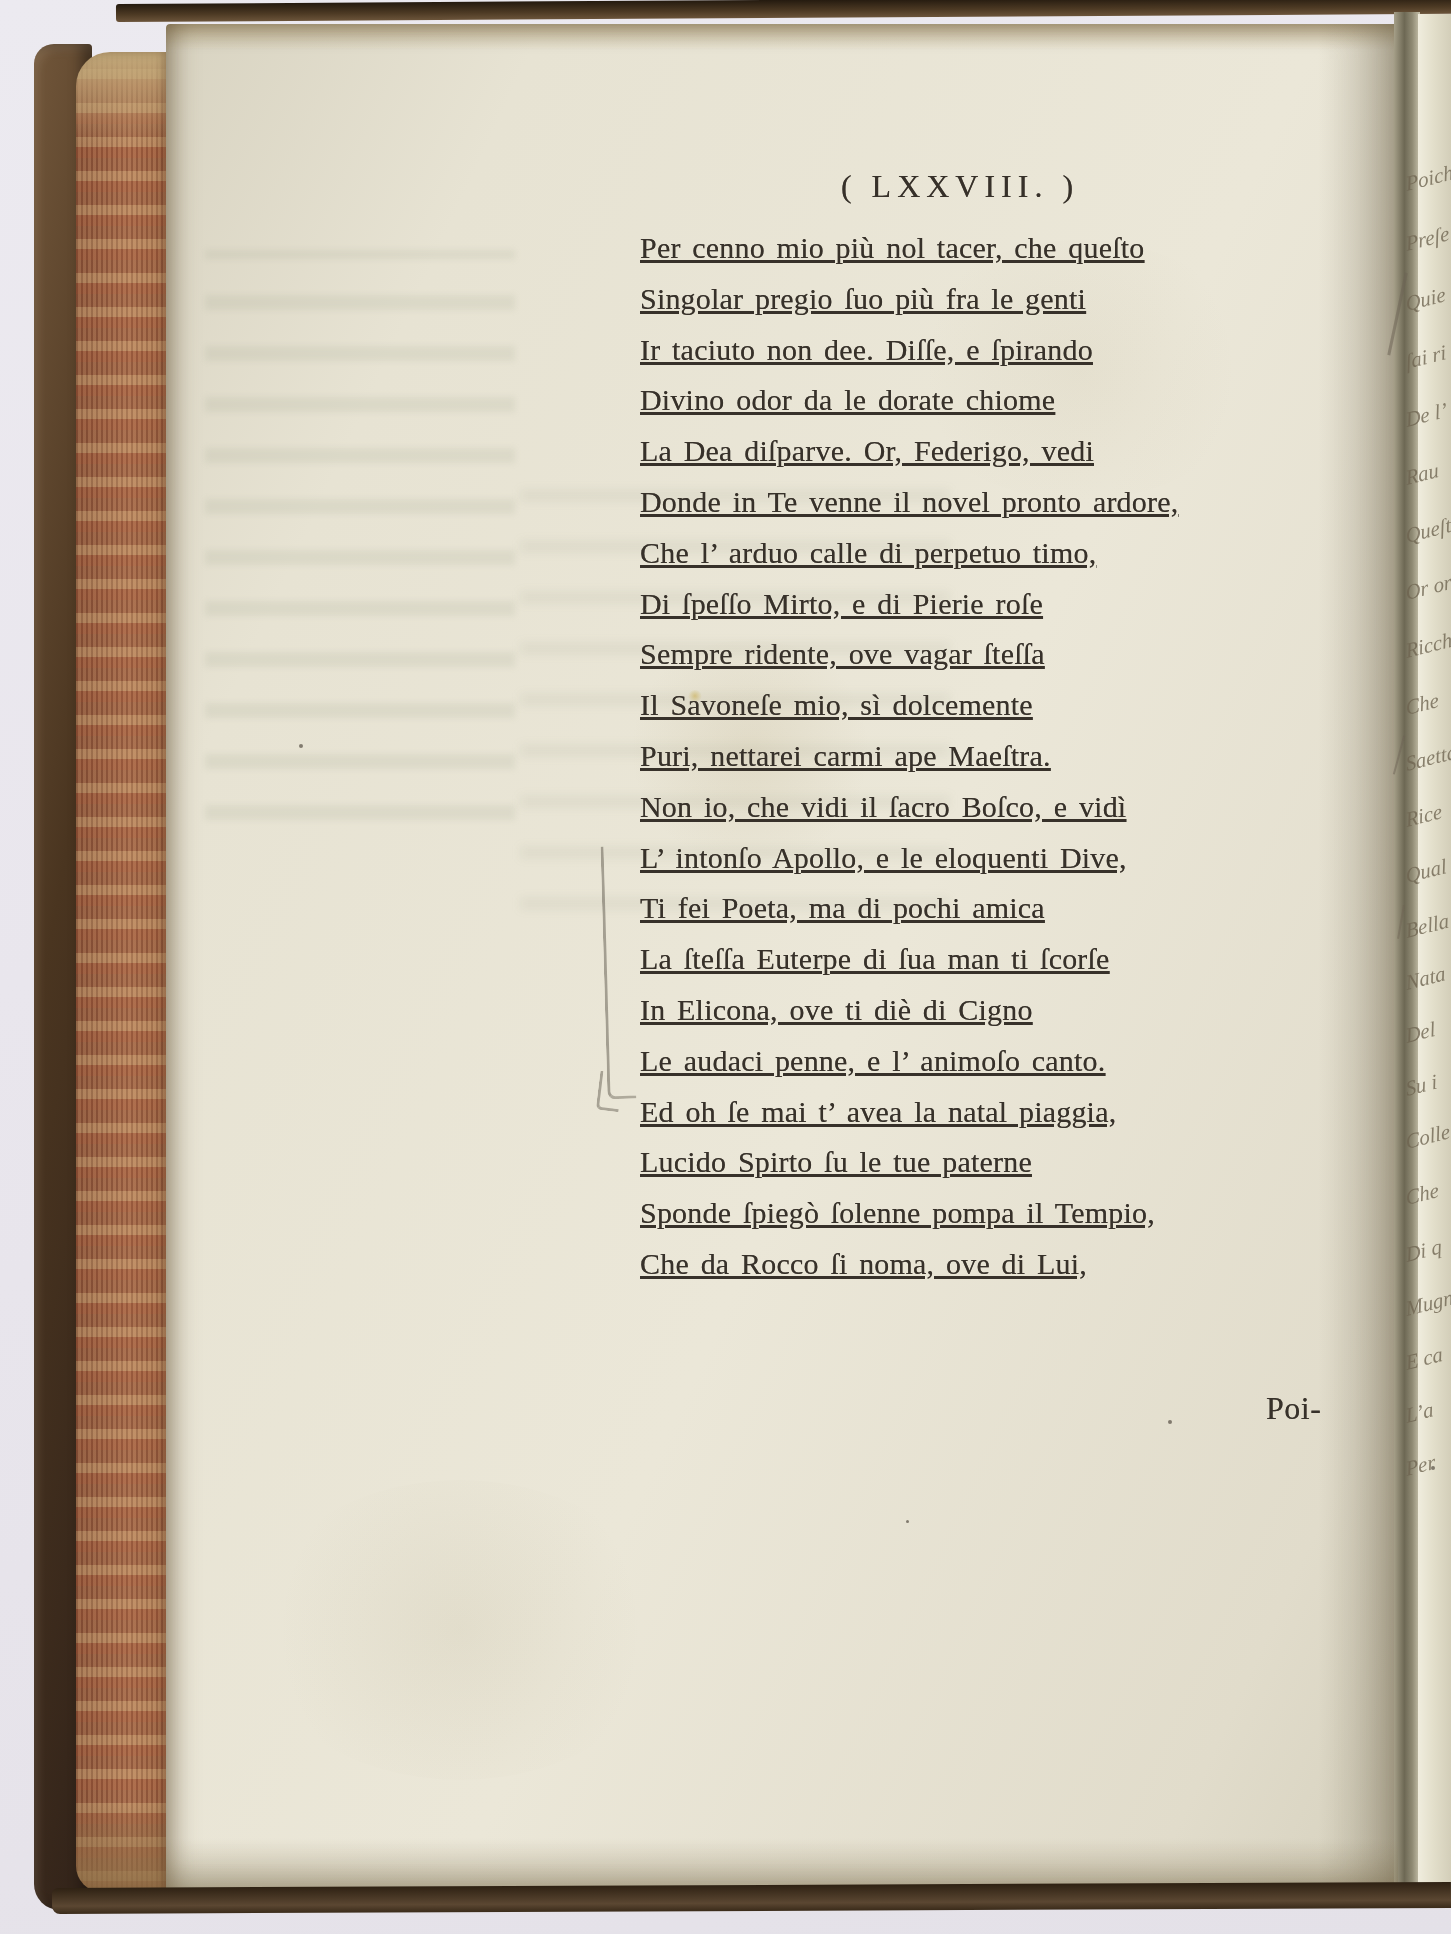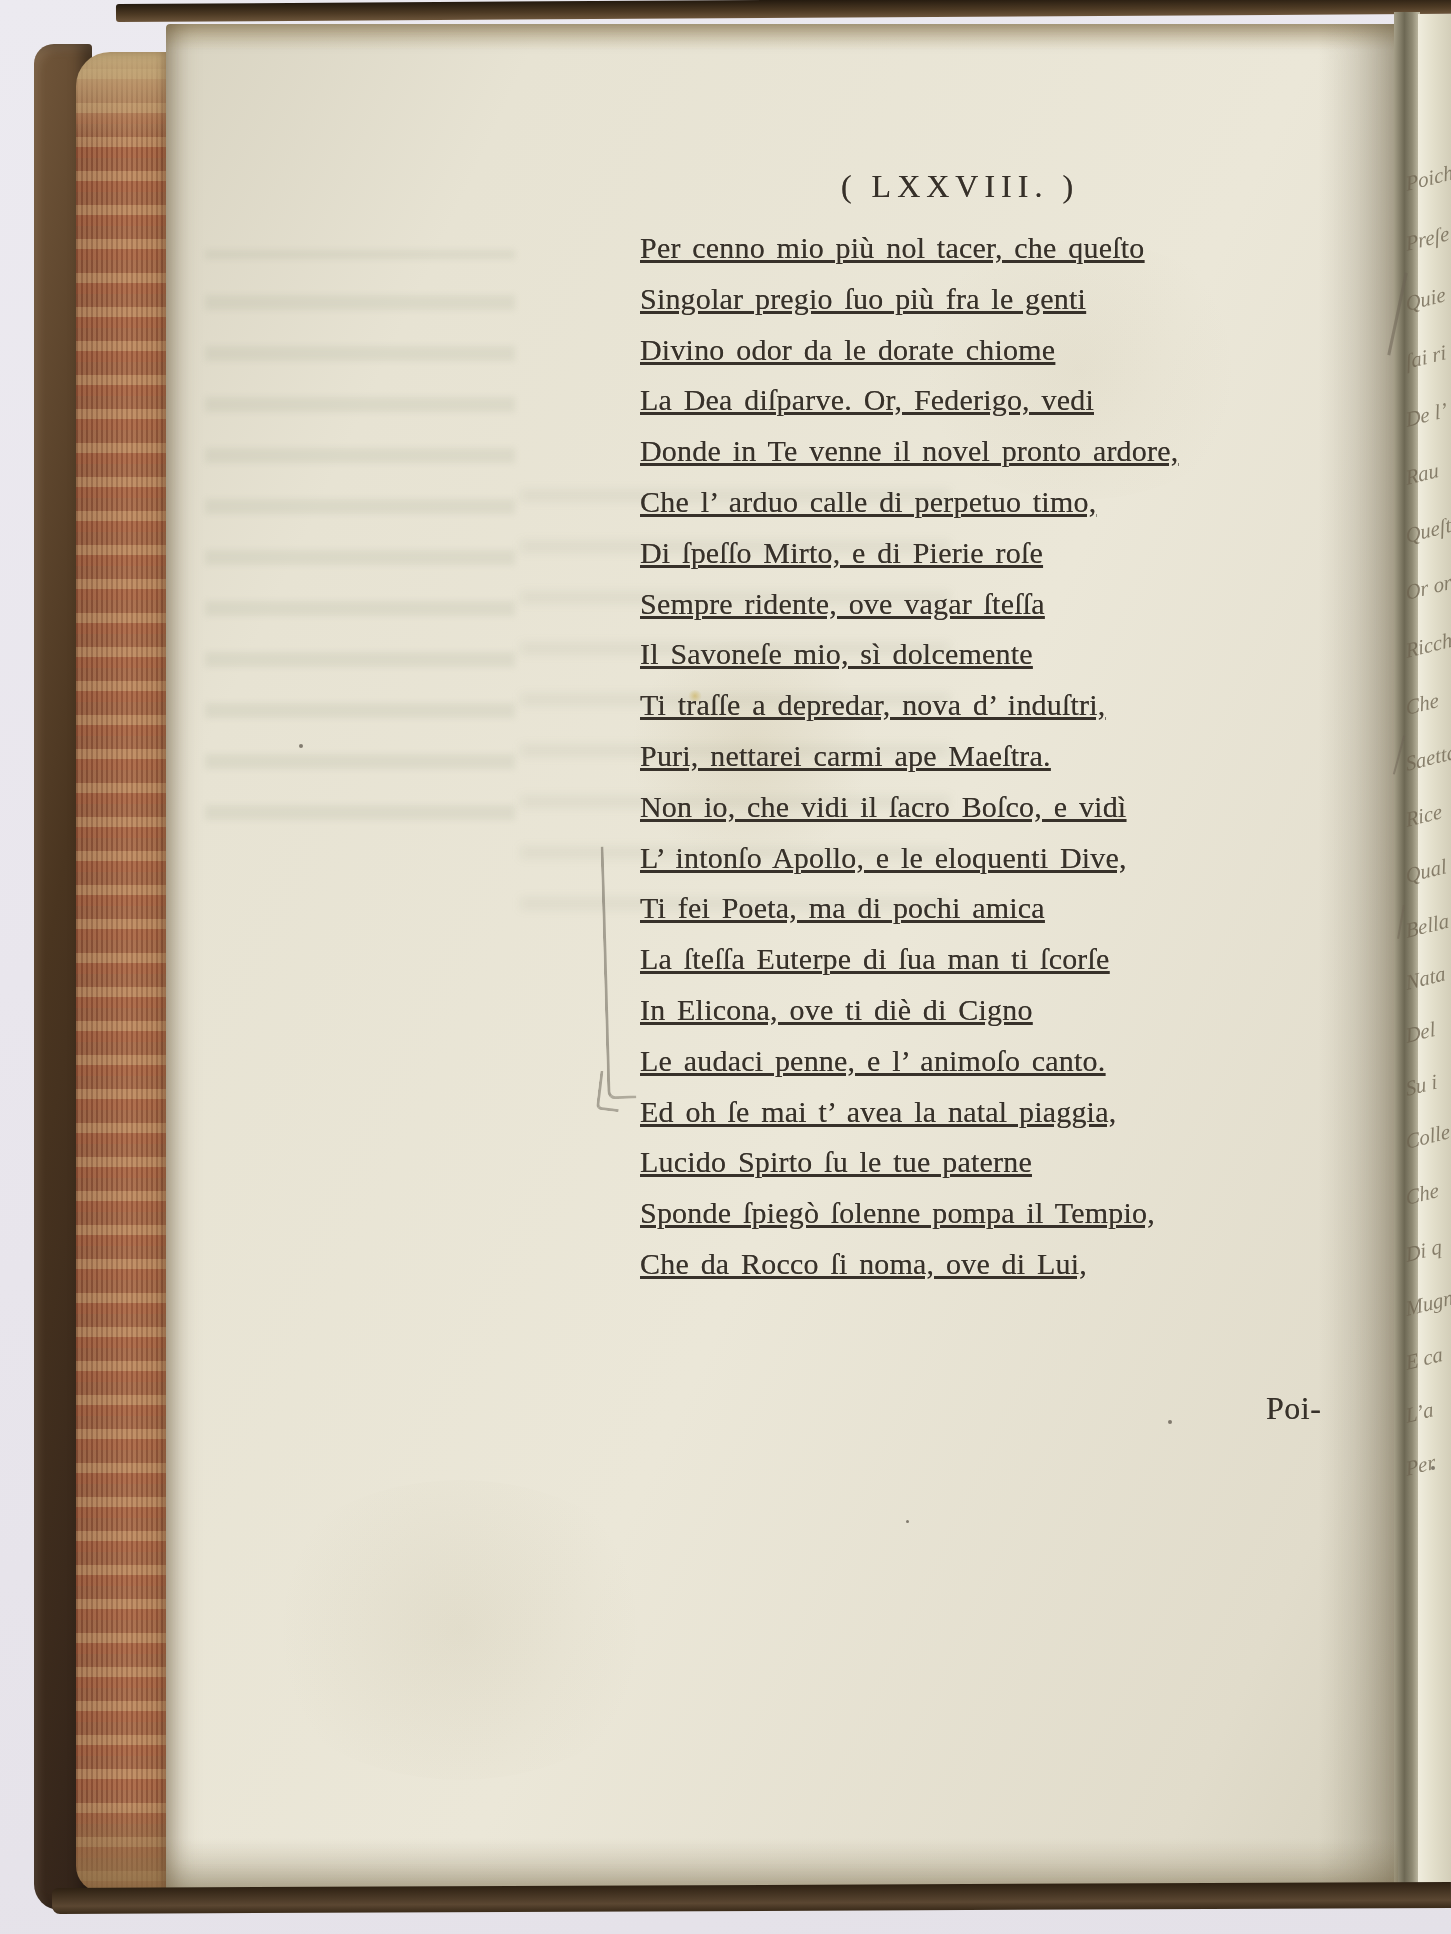--- a/index.html
+++ b/index.html
@@ -109,28 +109,28 @@
   <div class="abs mottle2"></div>
   <div class="abs mottle3"></div>
   <div class="abs stain-yellow"></div>
 
   <div class="abs page-header">( LXXVIII. )</div>
 
   <div class="abs poem">
 
   <div class="poem-line">Per cenno mio più nol tacer, che queſto</div>
       <div class="poem-line">Singolar pregio ſuo più fra le genti</div>
+      <div class="poem-line">Ir taciuto non dee. Diſſe, e ſpirando</div>
       <div class="poem-line">Divino odor da le dorate chiome</div>
       <div class="poem-line">La Dea diſparve. Or, Federigo, vedi</div>
       <div class="poem-line">Donde in Te venne il novel pronto ardore,</div>
       <div class="poem-line">Che l’ arduo calle di perpetuo timo,</div>
       <div class="poem-line">Di ſpeſſo Mirto, e di Pierie roſe</div>
       <div class="poem-line">Sempre ridente, ove vagar ſteſſa</div>
       <div class="poem-line">Il Savoneſe mio, sì dolcemente</div>
-      <div class="poem-line">Ti traſſe a depredar, nova d’ induſtri,</div>
       <div class="poem-line">Puri, nettarei carmi ape Maeſtra.</div>
       <div class="poem-line">Non io, che vidi il ſacro Boſco, e vidì</div>
       <div class="poem-line">L’ intonſo Apollo, e le eloquenti Dive,</div>
       <div class="poem-line">Ti fei Poeta, ma di pochi amica</div>
       <div class="poem-line">La ſteſſa Euterpe di ſua man ti ſcorſe</div>
       <div class="poem-line">In Elicona, ove ti diè di Cigno</div>
       <div class="poem-line">Le audaci penne, e l’ animoſo canto.</div>
       <div class="poem-line">Ed oh ſe mai t’ avea la natal piaggia,</div>
       <div class="poem-line">Lucido Spirto ſu le tue paterne</div>
       <div class="poem-line">Sponde ſpiegò ſolenne pompa il Tempio,</div>

